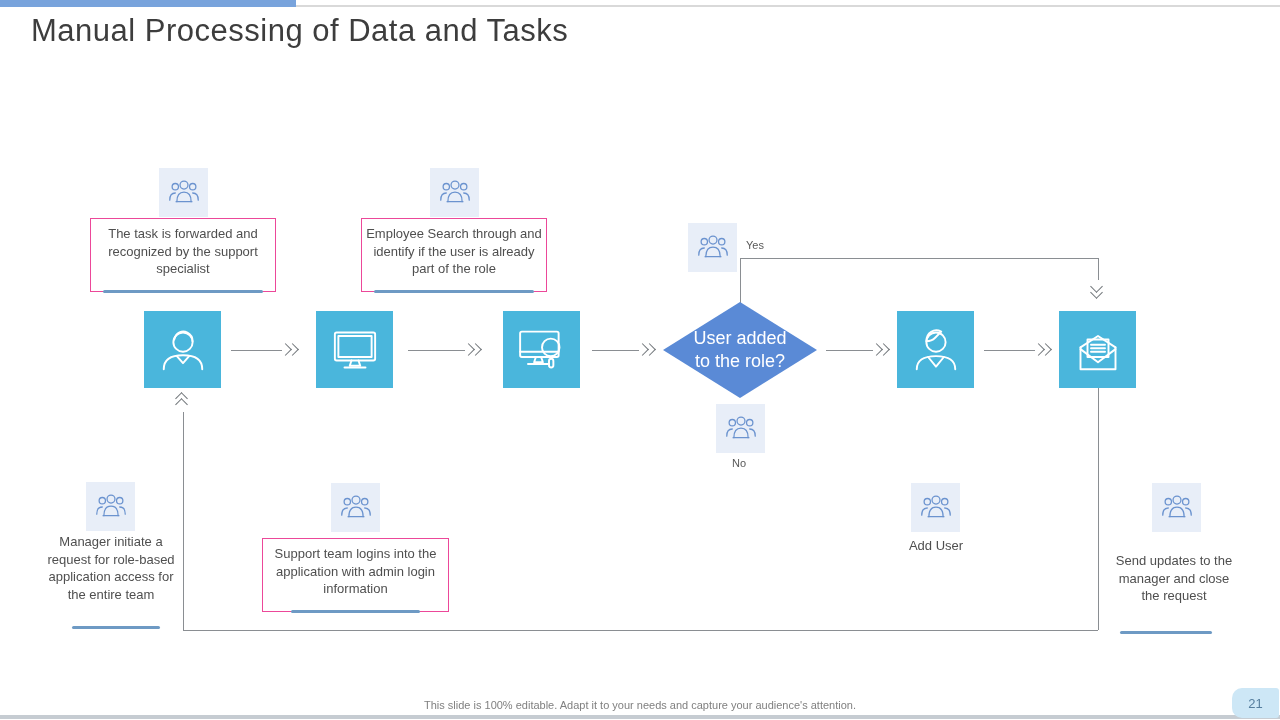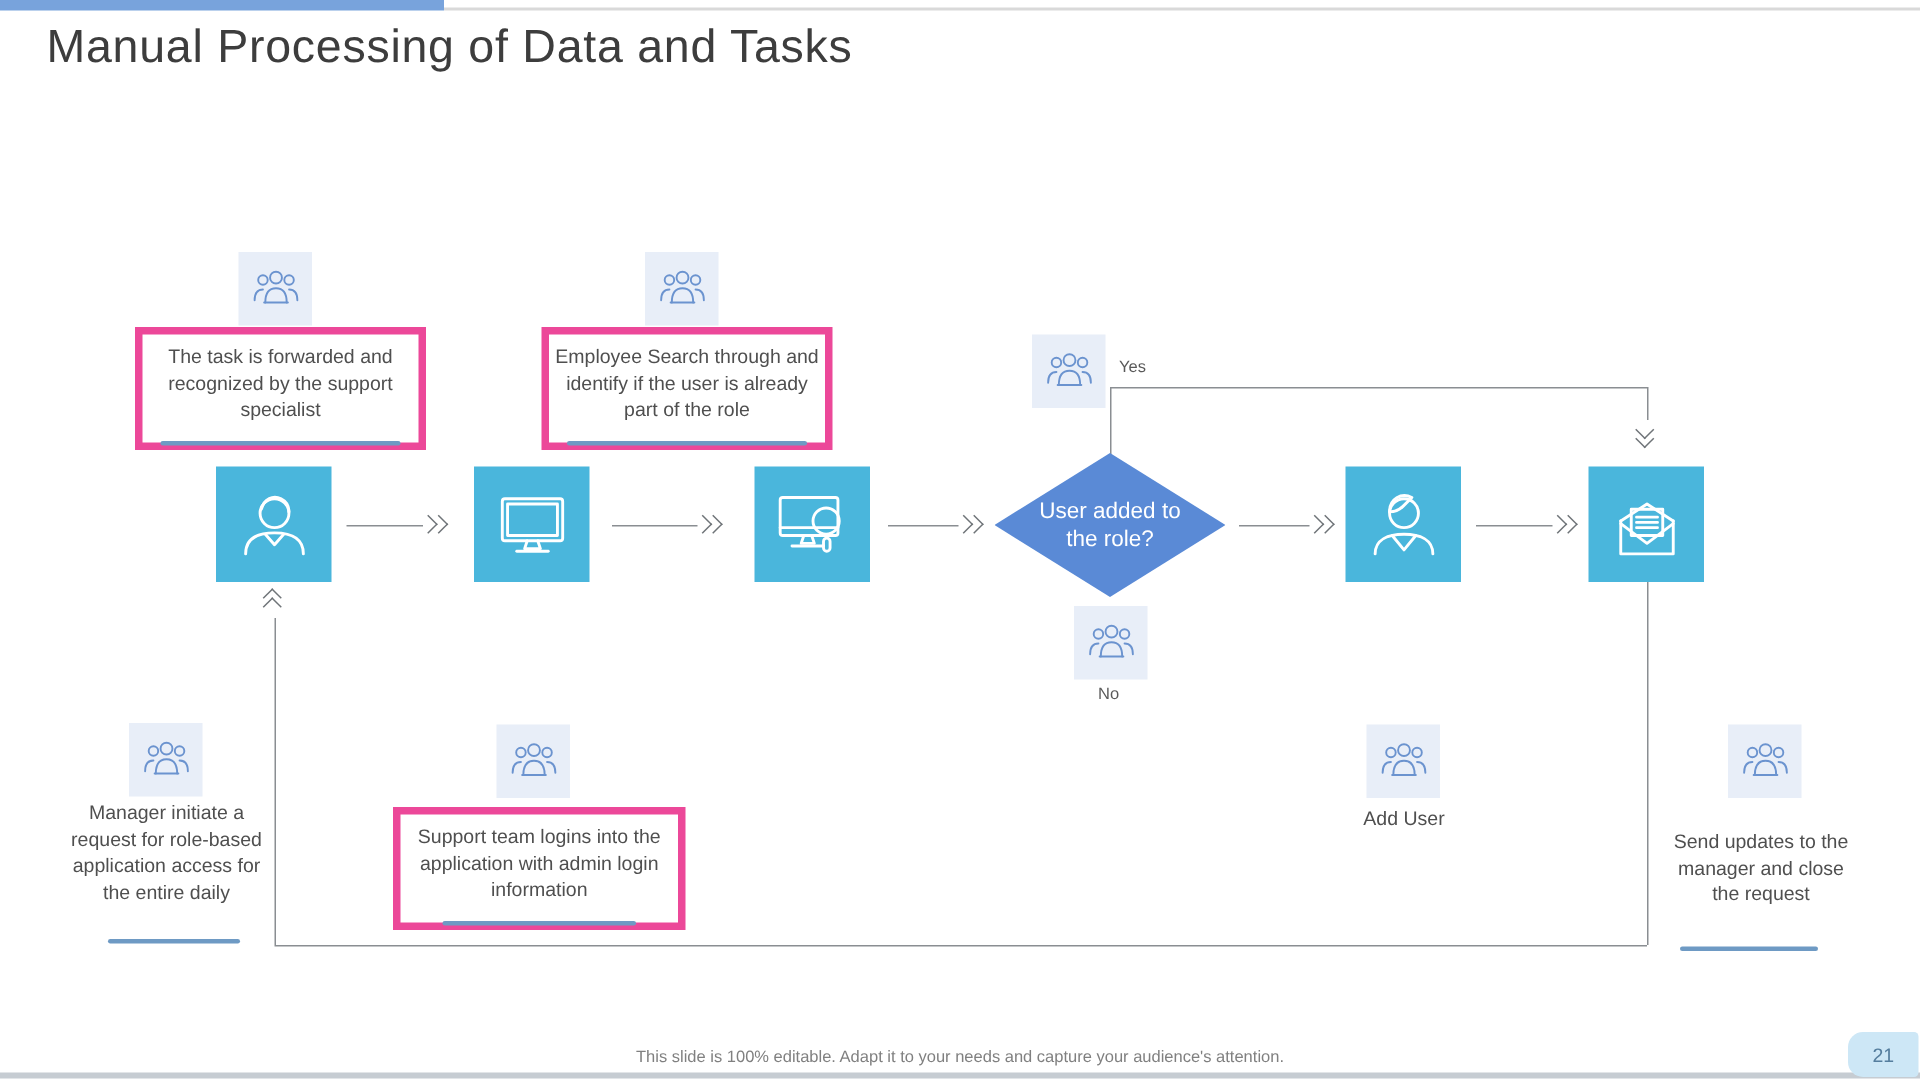--- a/index.html
+++ b/index.html
@@ -16,29 +16,29 @@
   .subtitle{position:absolute;left:31px;top:69px;font-size:11px;color:#595959;white-space:nowrap;}
 
   
   .step-tile{position:absolute;top:311px;width:77px;height:77px;background:#4ab6dc;display:flex;align-items:center;justify-content:center;}
   .step-tile svg{width:56px;height:56px;stroke:#ffffff;fill:none;stroke-width:2.2;stroke-linecap:round;stroke-linejoin:round;}
 
   
   .diamond{position:absolute;left:663px;top:302px;width:154px;height:96px;background:#5a8ad6;
     clip-path:polygon(50% 0,100% 50%,50% 100%,0 50%);
     display:flex;align-items:center;justify-content:center;text-align:center;}
-  .diamond-label{color:#ffffff;font-size:15px;line-height:1.3;width:104px;}
+  .diamond-label{color:#ffffff;font-size:18px;line-height:1.3;width:104px;}
 
   
   .team-tile{position:absolute;width:49px;height:49px;background:#e8eef8;display:flex;align-items:center;justify-content:center;}
   .team-tile svg{width:38px;height:38px;stroke:#6b93cf;fill:none;stroke-width:1.6;stroke-linecap:round;stroke-linejoin:round;}
 
   
   .callout{position:absolute;font-size:13px;line-height:1.35;color:#4f4f4f;text-align:center;}
-  .callout.bordered{border:5px solid #ec4899;}
+  .callout.bordered{border:1px solid #ec4899;}
   .underline{position:absolute;height:3px;background:#6e9ac4;border-radius:2px;}
 
   
   .hline,.vline{position:absolute;background:#8a8e92;}
   .hline{height:1px;}
   .vline{width:1px;}
 
   
   .arrow{position:absolute;height:0;}
   .arrow .ln{position:absolute;left:0;right:15px;top:0;height:1px;background:#8a8e92;}
@@ -253,21 +253,21 @@
     <span>The task is forwarded and recognized by the support specialist</span>
     <div class="underline" style="left:12px;right:12px;bottom:-2px"></div>
   </div>
 
   <div class="callout bordered" style="left:361px;top:218px;width:184px;height:66px;padding-top:6px">
     <span>Employee Search through and identify if the user is already part of the role</span>
     <div class="underline" style="left:12px;right:12px;bottom:-2px"></div>
   </div>
 
   <div class="callout" style="left:44px;top:533px;width:134px;height:94px">
-    <span>Manager initiate a request for role-based application access for the entire daily</span>
+    <span>Manager initiate a request for role-based application access for the entire team</span>
     <div class="underline" style="left:28px;width:88px;bottom:-2px"></div>
   </div>
 
   <div class="callout bordered" style="left:262px;top:538px;width:185px;height:66px;padding-top:6px">
     <span>Support team logins into the application with admin login information</span>
     <div class="underline" style="left:28px;right:28px;bottom:-2px"></div>
   </div>
 
   <div class="callout" style="left:897px;top:537px;width:78px">
     <span>Add User</span>

